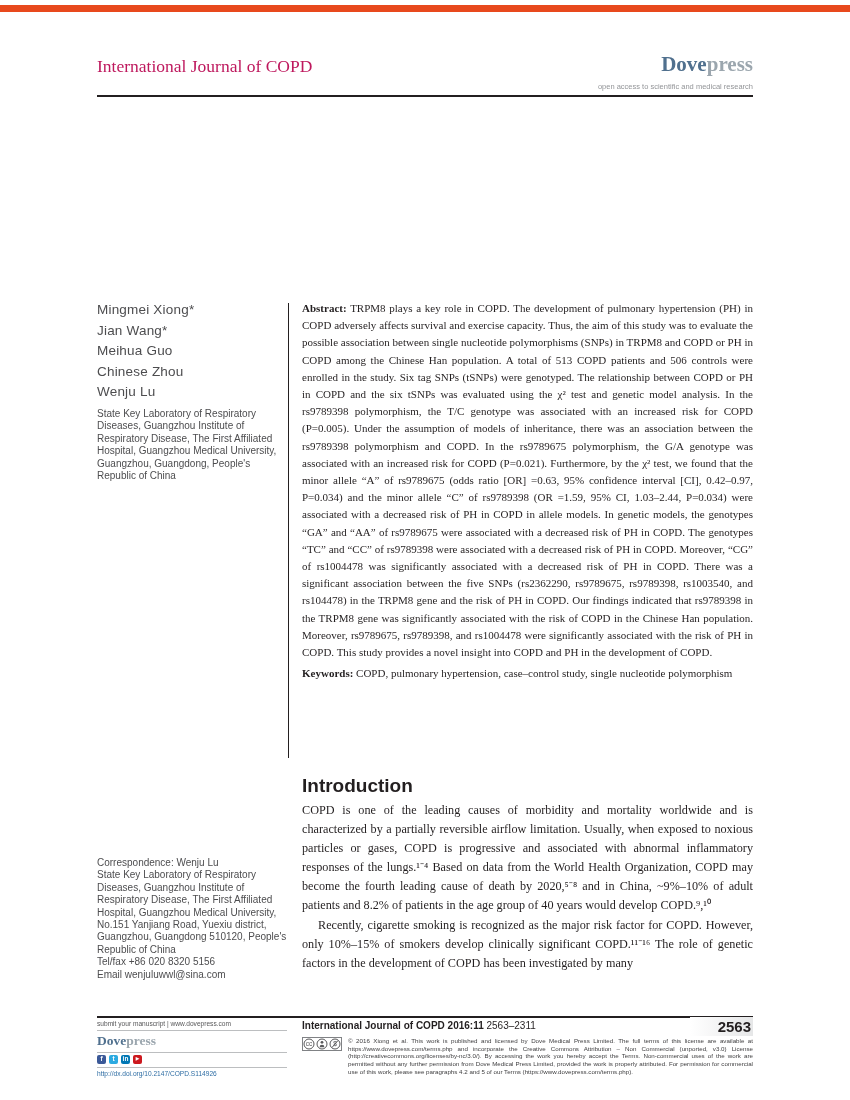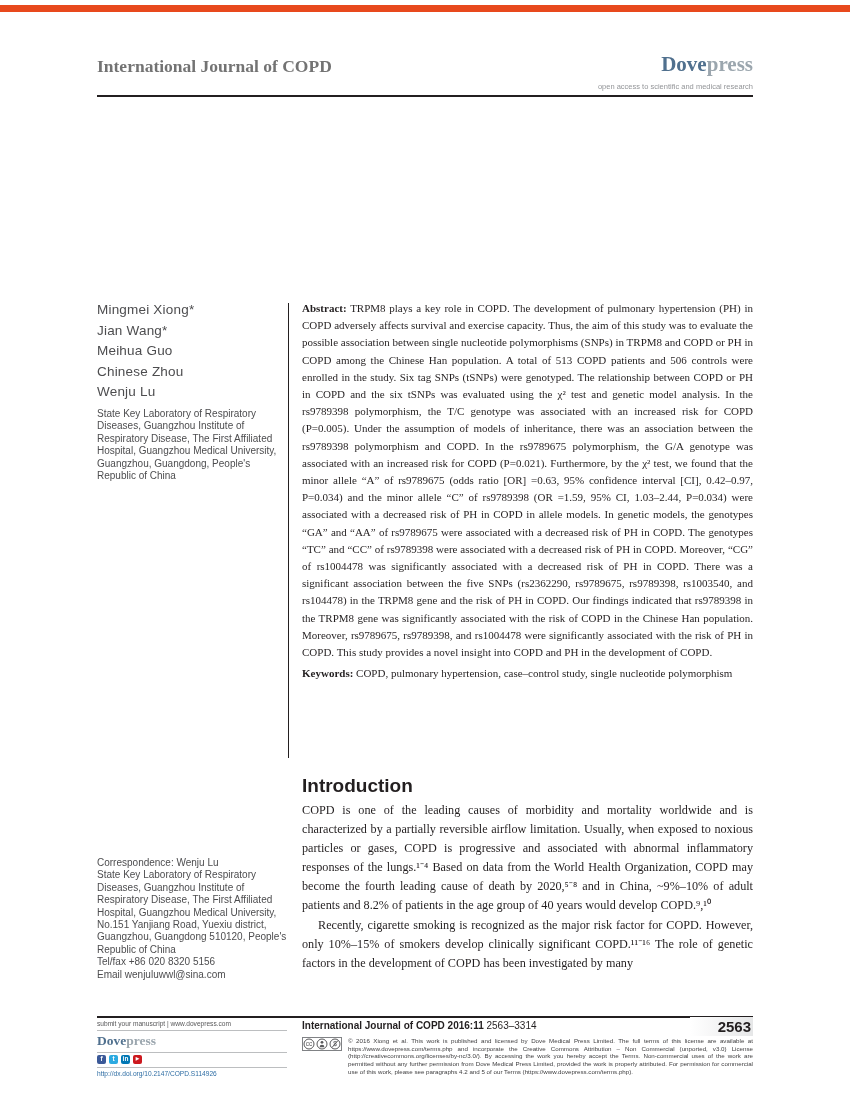--- a/index.html
+++ b/index.html
@@ -2,21 +2,21 @@
 <html><head>
 <meta charset="utf-8">
 <style>
   * { margin:0; padding:0; box-sizing:border-box; }
   html,body { background:#ffffff; }
   body { font-family:"Liberation Serif", serif; color:#231F20; }
   .page { position:relative; width:850px; height:1100px; margin:0 auto; background:#fff; overflow:hidden; }
 
   .topbar { position:absolute; left:0; top:5px; width:850px; height:7px; background:#E8491D; }
 
-  .journal-name { position:absolute; left:97px; top:56px; font-family:"Liberation Serif", serif; font-weight:bold; font-size:17.5px; color:#737373; }
+  .journal-name { position:absolute; left:97px; top:56px; font-family:"Liberation Serif", serif; font-weight:normal; font-size:17.5px; color:#be185d; }
   .brand { position:absolute; left:453px; top:52px; width:300px; text-align:right; font-family:"Liberation Serif", serif; font-weight:bold; font-size:21px; }
   .brand .dove { color:#50708E; }
   .brand .press { color:#9BA6AE; }
   .tagline { position:absolute; left:453px; top:82px; width:300px; text-align:right; font-family:"Liberation Sans", sans-serif; font-size:7.5px; color:#939598; }
   .header-rule { position:absolute; left:97px; top:95px; width:656px; height:2px; background:#231F20; }
 
   .badge-row { position:absolute; left:97px; top:107px; width:656px; display:flex; justify-content:space-between; align-items:center; }
   .oa { display:flex; align-items:center; gap:4px; font-family:"Liberation Sans", sans-serif; font-size:7.5px; color:#939598; }
   .orig { font-family:"Liberation Sans", sans-serif; font-size:10px; letter-spacing:4.5px; color:#231F20; }
 
@@ -117,21 +117,21 @@
     <div class="row social">
       <span class="sicon" style="background:#3B5998;">f</span>
       <span class="sicon" style="background:#2CAAE1;">t</span>
       <span class="sicon" style="background:#0177B5;">in</span>
       <span class="sicon" style="background:#CC181E; font-size:4.5px;">▶</span>
     </div>
     <div class="row doi">http://dx.doi.org/10.2147/COPD.S114926</div>
   </div>
 
   <div class="footer-center">
-    <span class="jb">International Journal of COPD 2016:11</span><span> 2563–3314</span>
+    <span class="jb">International Journal of COPD 2016:11</span><span> 2563–2311</span>
   </div>
 
   <div class="page-num">2563</div>
 
   <div class="license-block">
     <svg class="cc-badge" width="40" height="14" viewBox="0 0 40 14">
       <rect x="0.5" y="0.5" width="39" height="13" fill="#ffffff" stroke="#808285"></rect>
       <circle cx="7" cy="7" r="5" fill="none" stroke="#58585A"></circle>
       <text x="7" y="9.3" font-size="6.5" text-anchor="middle" fill="#58585A" font-family="Liberation Sans, sans-serif">cc</text>
       <circle cx="20" cy="7" r="5" fill="none" stroke="#58585A"></circle>

